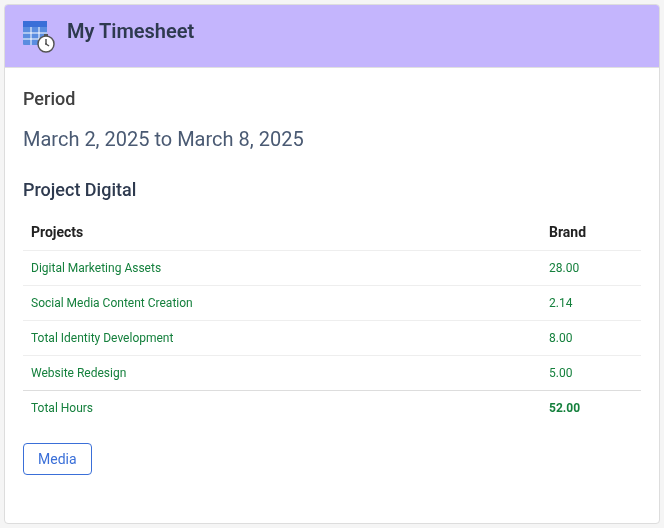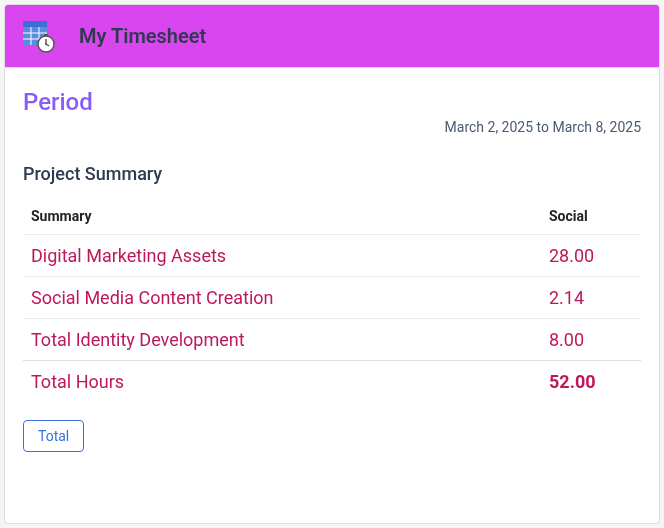--- a/index.html
+++ b/index.html
@@ -15,74 +15,73 @@
     }
     .card {
       background: #fff;
       border: 1px solid #ddd;
       border-radius: 4px;
       margin: 4px;
       height: 520px;
       overflow: hidden;
     }
     .header {
-      background: #d946ef;
+      background: #c4b5fd;
       border-bottom: 1px solid #e0e0e0;
       padding: 14px 16px;
       display: flex;
-      align-items: center;
-      gap: 24px;
+      align-items: flex-start;
+      gap: 12px;
     }
     .header-icon {
       width: 34px;
       height: 34px;
       position: relative;
       flex-shrink: 0;
     }
     .header-title {
       font-size: 20px;
       font-weight: 600;
       color: #2e3a4f;
     }
     .body {
       padding: 20px 18px;
     }
     .section-title {
-      font-size: 24px;
+      font-size: 18px;
       font-weight: 500;
-      color: #8b5cf6;
-      margin-bottom: 3px;
+      color: #404040;
+      margin-bottom: 18px;
     }
     .period-text {
-      font-size: 14px;
+      font-size: 20px;
       color: #4a5a73;
       margin-bottom: 28px;
-      text-align: right;
     }
     .summary-title {
       font-size: 18px;
       font-weight: 500;
       color: #2e3a4f;
       margin-bottom: 14px;
     }
     .summary-table {
       width: 100%;
       border-collapse: collapse;
     }
     .summary-table th {
       text-align: left;
       font-size: 14px;
       font-weight: 700;
       color: #222;
       padding: 10px 8px;
       border-bottom: 1px solid #eee;
     }
     .summary-table td {
-      font-size: 18px;
-      color: #be185d;
+      font-size: 12px;
+      color: #15803d;
       padding: 10px 8px;
       border-bottom: 1px solid #eee;
     }
     .summary-table .hours-col {
       width: 100px;
     }
     .summary-table tr.total-row td {
       border-top: 1px solid #ddd;
       border-bottom: none;
     }
@@ -125,46 +124,50 @@
         <circle cx="25" cy="25" r="1" fill="#555"></circle>
       </svg>
     </div>
     <h2 class="header-title">My Timesheet</h2>
   </div>
 
   <div class="body">
     <div class="section-title">Period</div>
     <div class="period-text">March 2, 2025 to March 8, 2025</div>
 
-    <div class="summary-title">Project Summary</div>
+    <div class="summary-title">Project Digital</div>
 
     <table class="summary-table">
       <thead>
         <tr>
-          <th>Summary</th>
-          <th class="hours-col">Social</th>
+          <th>Projects</th>
+          <th class="hours-col">Brand</th>
         </tr>
       </thead>
       <tbody id="summary-rows">
           <tr>
             <td>Digital Marketing Assets</td>
             <td>28.00</td>
           </tr>
           <tr>
             <td>Social Media Content Creation</td>
             <td>2.14</td>
           </tr>
           <tr>
             <td>Total Identity Development</td>
             <td>8.00</td>
           </tr>
+          <tr>
+            <td>Website Redesign</td>
+            <td>5.00</td>
+          </tr>
         </tbody>
       <tfoot>
         <tr class="total-row">
           <td>Total Hours</td>
           <td class="hours-val">52.00</td>
         </tr>
       </tfoot>
     </table>
 
-    <button class="view-button">Total</button>
+    <button class="view-button">Media</button>
   </div>
 </div>
 
 </body></html>

